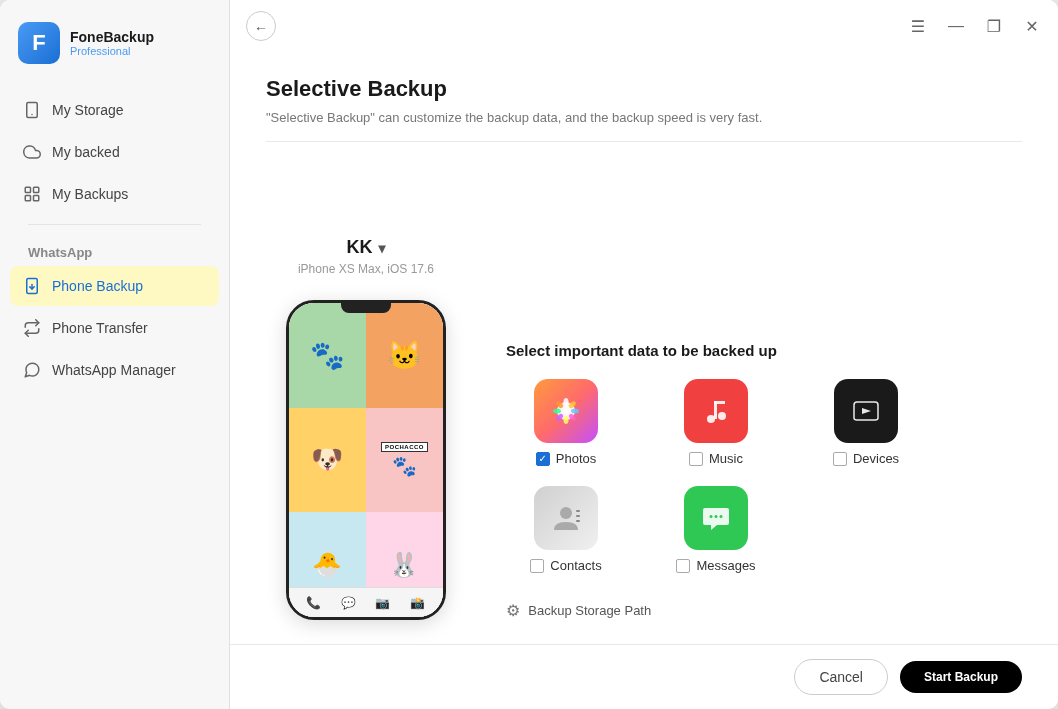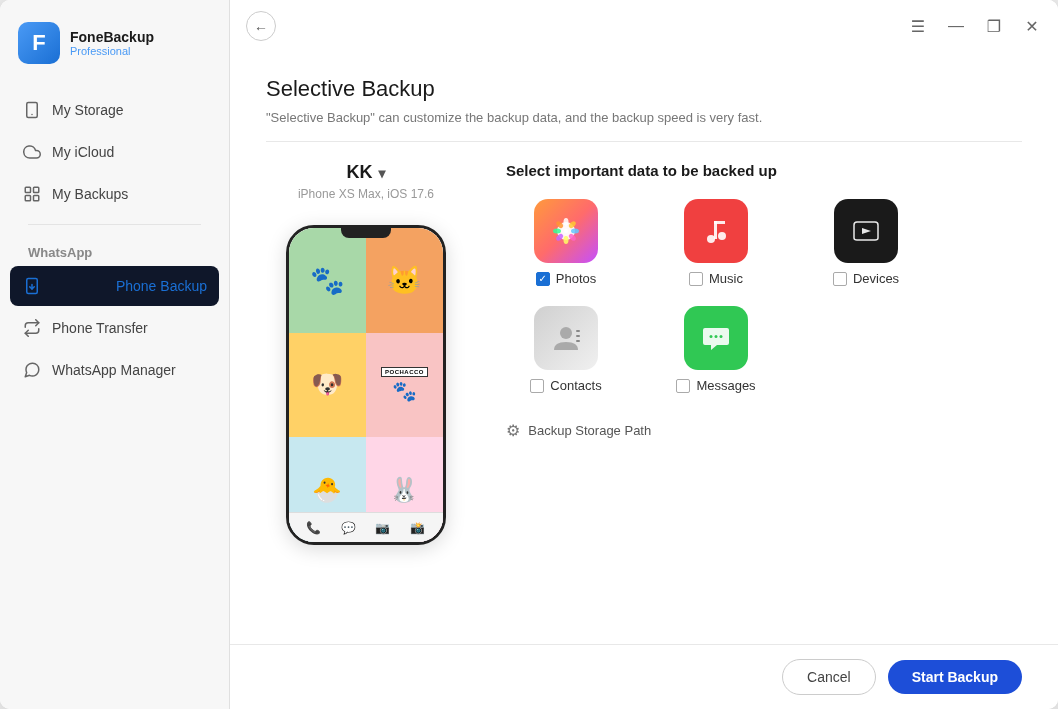--- a/index.html
+++ b/index.html
@@ -77,23 +77,22 @@
       gap: 10px;
       padding: 10px 12px;
       border-radius: 8px;
       cursor: pointer;
       color: #444;
       font-size: 14px;
       font-weight: 500;
       transition: background 0.15s;
     }
     .sidebar-item.active {
-      background: #0f172a;
+      background: #fef9c3;
       color: #1a6fd4;
-      justify-content: space-between;
     }
     .sidebar-item .item-icon {
       width: 20px;
       height: 20px;
       display: flex;
       align-items: center;
       justify-content: center;
       flex-shrink: 0;
     }
     .sidebar-divider {
@@ -162,38 +161,39 @@
     
     .page-body {
       flex: 1;
       padding: 24px 36px;
       overflow-y: auto;
       display: flex;
       flex-direction: column;
     }
     .page-title {
       font-size: 22px;
-      font-weight: 400;
+      font-weight: 700;
       color: #1a1a1a;
       margin-bottom: 8px;
     }
     .page-subtitle {
       font-size: 13px;
       color: #777;
       margin-bottom: 0;
     }
     .divider-h {
       border: none;
       border-top: 1px solid #e8e8e8;
       margin: 16px 0 20px 0;
     }
     .content-row {
       display: flex;
       gap: 40px;
       flex: 1;
+      align-items: flex-end;
     }
     
     .phone-area {
       display: flex;
       flex-direction: column;
       align-items: center;
       min-width: 200px;
     }
     .device-selector {
       display: flex;
@@ -364,22 +364,22 @@
       background: #fff;
       font-size: 14px;
       color: #444;
       cursor: pointer;
       font-weight: 500;
     }
     .btn-start {
       padding: 9px 24px;
       border-radius: 20px;
       border: none;
-      background: #1d4ed8;
-      font-size: 14px;
+      background: #000000;
+      font-size: 12px;
       color: #fff;
       cursor: pointer;
       font-weight: 600;
     }
 
     
     svg { display: inline-block; }
   </style>
 </head>
 <body>
@@ -408,21 +408,21 @@
         </span>
         <span>My Storage</span>
       </div>
 
       <div class="sidebar-item">
         <span class="item-icon">
           <svg width="18" height="18" viewBox="0 0 24 24" fill="none" stroke="#666" stroke-width="2" stroke-linecap="round" stroke-linejoin="round">
             <path d="M18 10h-1.26A8 8 0 1 0 9 20h9a5 5 0 0 0 0-10z"></path>
           </svg>
         </span>
-        <span>My iCloud</span>
+        <span>My backed</span>
       </div>
 
       <div class="sidebar-item">
         <span class="item-icon">
           <svg width="18" height="18" viewBox="0 0 24 24" fill="none" stroke="#666" stroke-width="2" stroke-linecap="round" stroke-linejoin="round">
             <rect x="3" y="3" width="7" height="7" rx="1"></rect>
             <rect x="14" y="3" width="7" height="7" rx="1"></rect>
             <rect x="3" y="14" width="7" height="7" rx="1"></rect>
             <rect x="14" y="14" width="7" height="7" rx="1"></rect>
           </svg>

